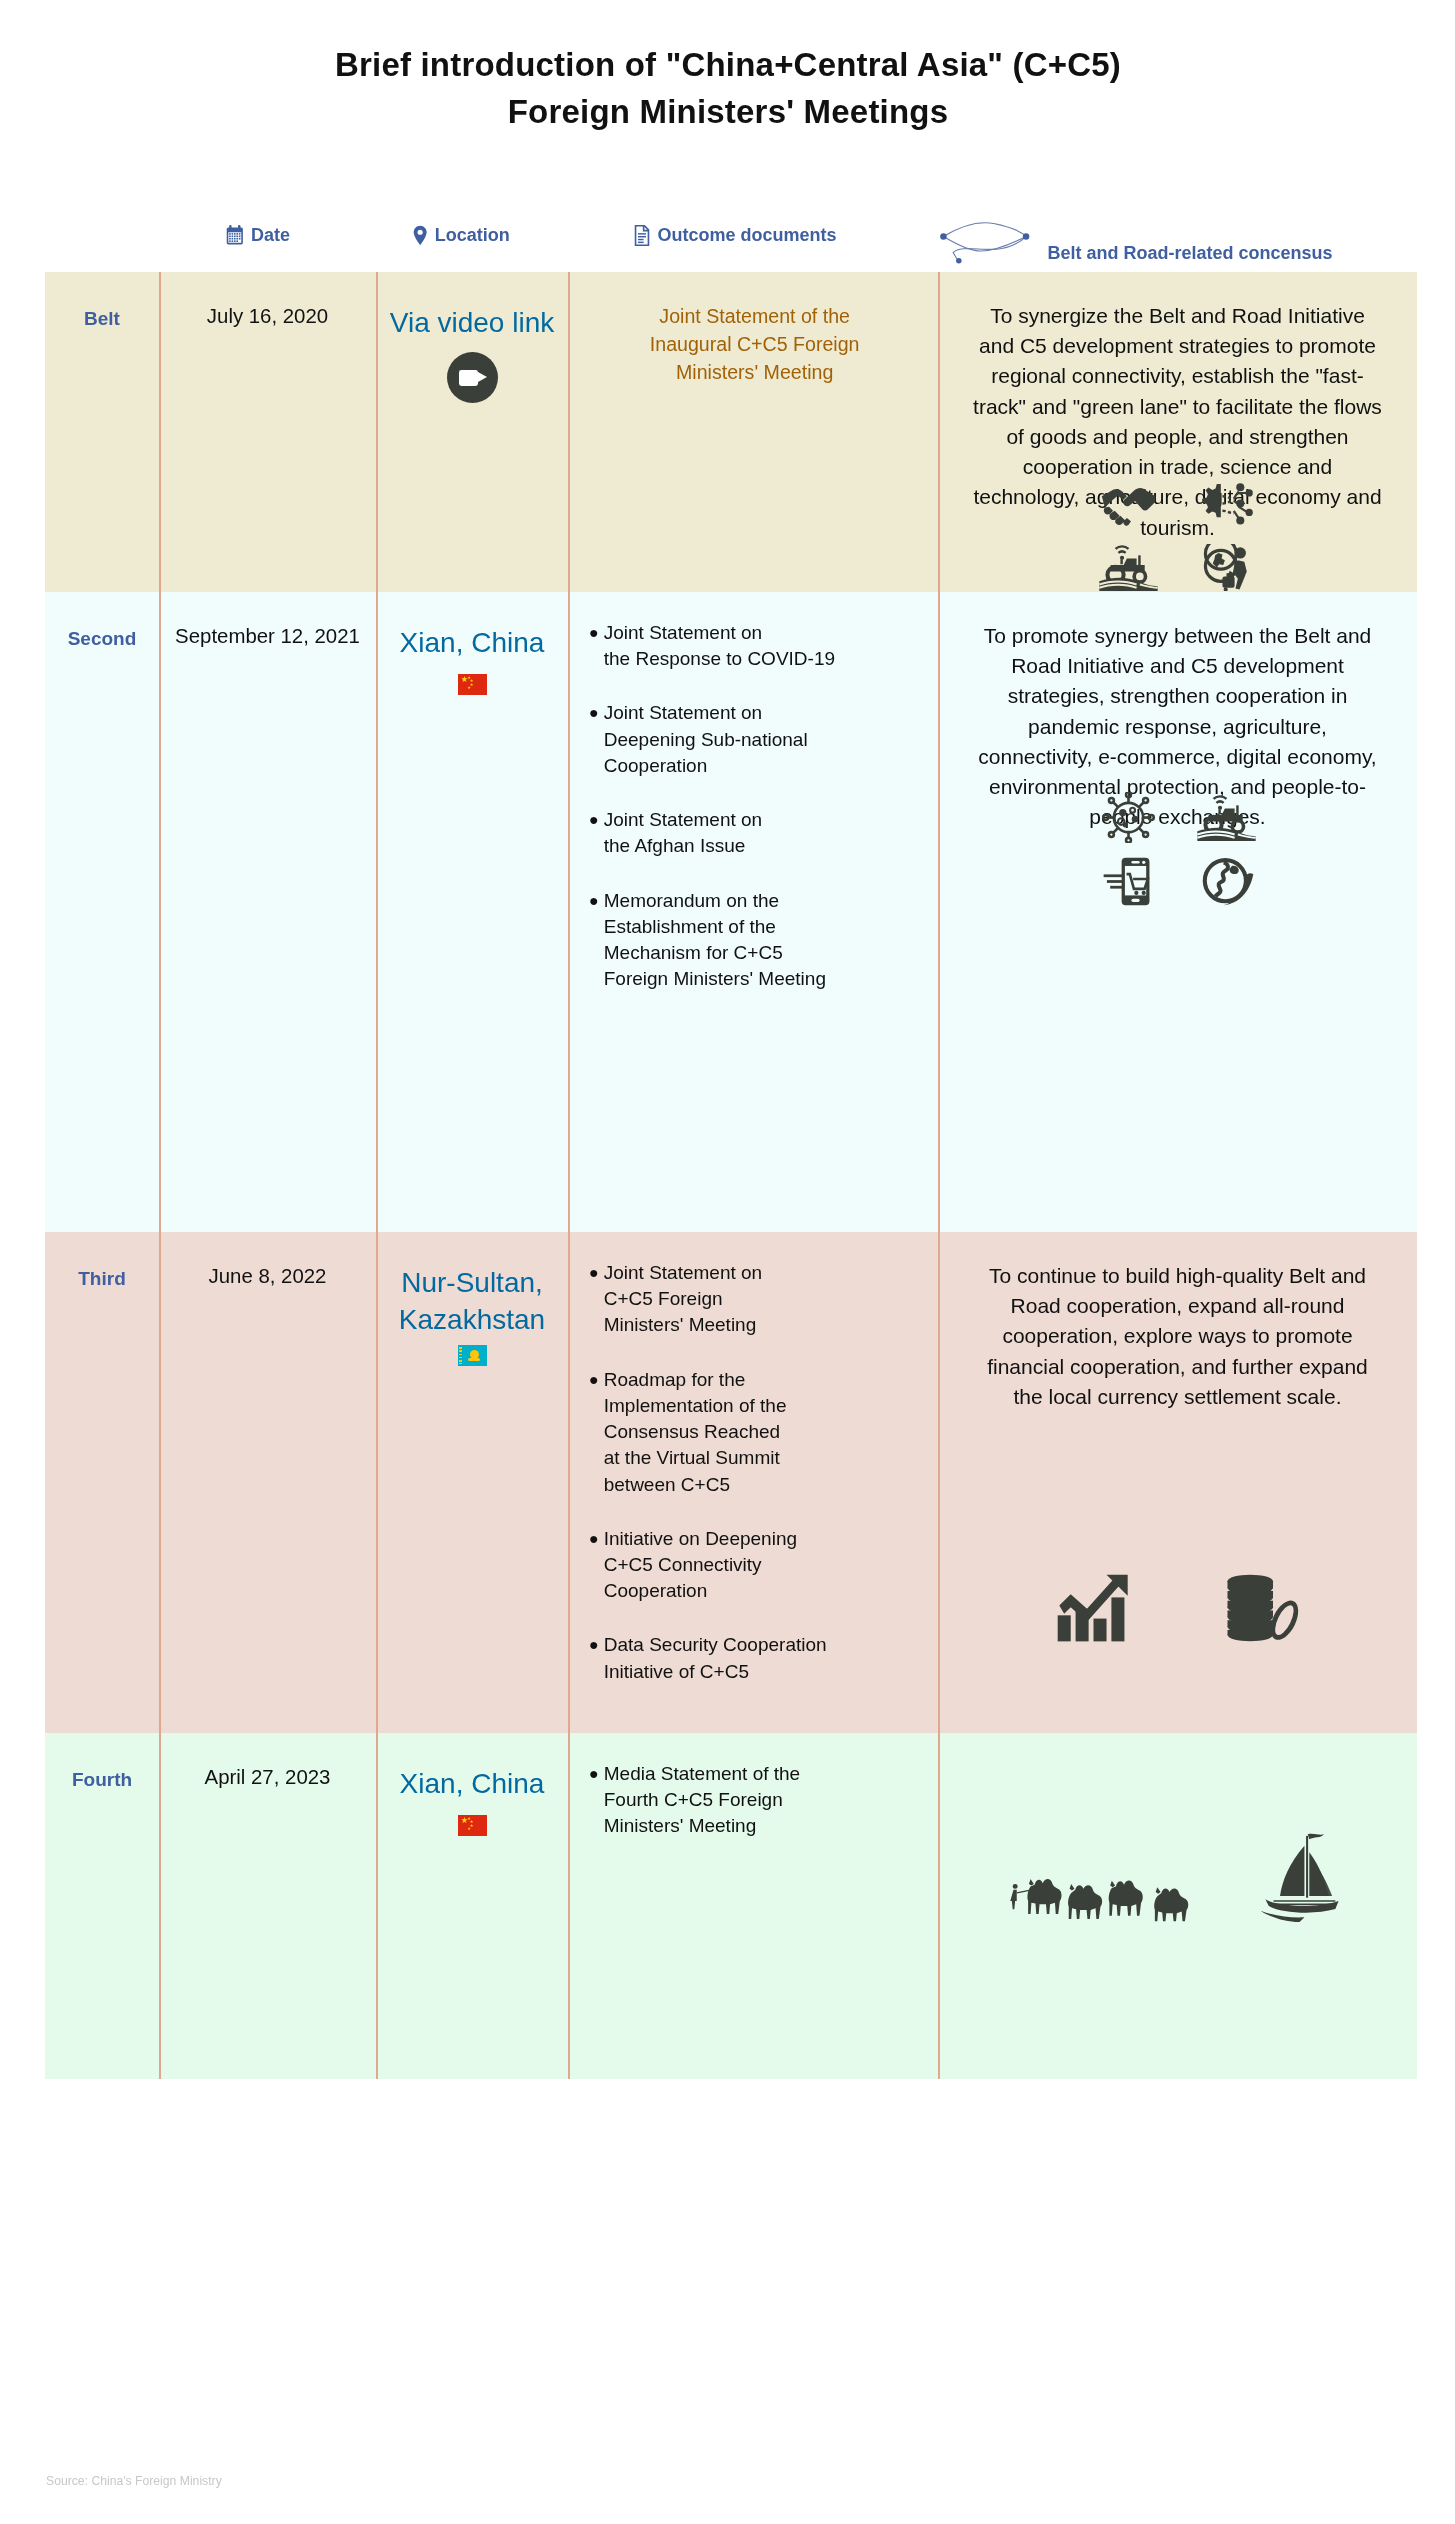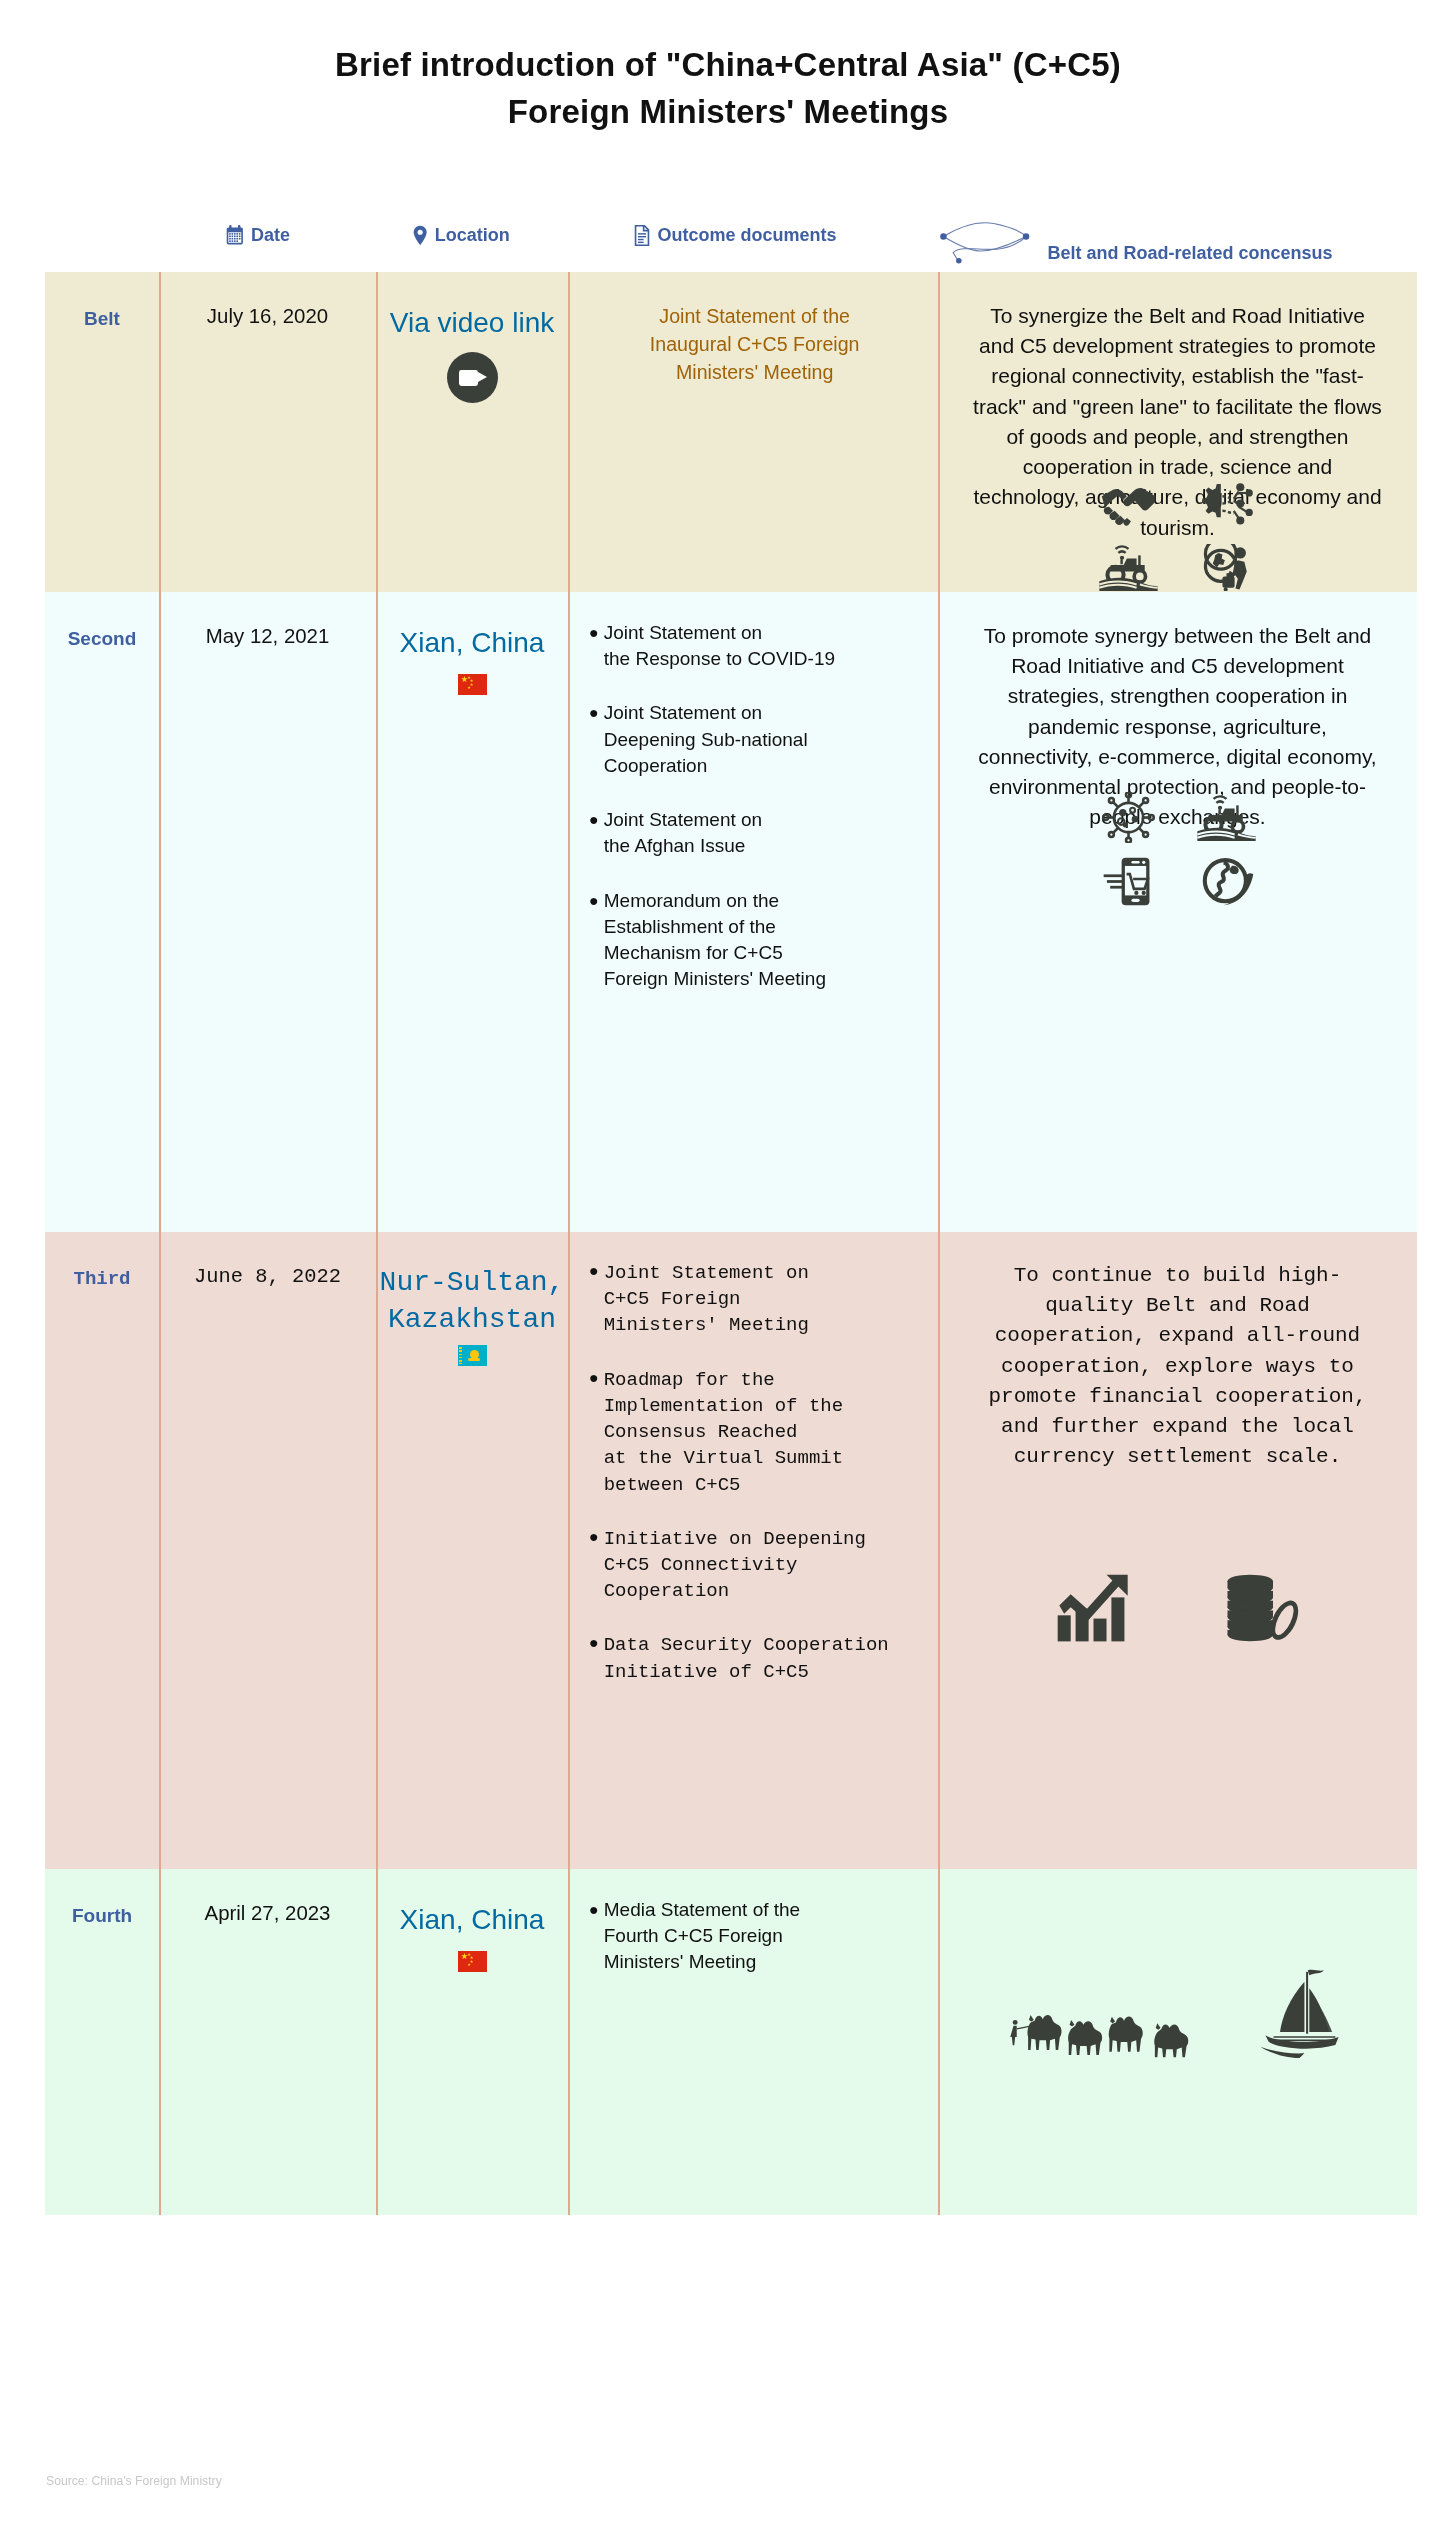--- a/index.html
+++ b/index.html
@@ -25,21 +25,21 @@
   .ch-date{left:225px;top:3.3px;}
   .ch-loc{left:412px;top:3.3px;}
   .ch-doc{left:633px;top:3.3px;}
   .ch-belt{left:935px;top:-4.9px;}
 
   
   .table{position:absolute;left:45px;top:272px;width:1372px;}
   .row{position:relative;display:flex;width:1372px;box-sizing:border-box;}
   .row.r1{background:#eeebd2;height:320px;}
   .row.r2{background:#f1fdfd;height:640px;}
-  .row.r3{background:#eedbd3;height:637px;font-family:Liberation Mono, monospace;}
+  .row.r3{background:#eedbd3;height:501px;}
   .row.r4{background:#e4fbec;height:346px;}
 
   .c-ord{width:114px;flex:0 0 114px;position:relative;}
   .c-date{width:217px;flex:0 0 217px;position:relative;}
   .c-loc{width:192px;flex:0 0 192px;position:relative;}
   .c-doc{width:370px;flex:0 0 370px;position:relative;}
   .c-belt{flex:1 1 auto;position:relative;}
 
   
   .c-date::before,.c-loc::before,.c-doc::before,.c-belt::before{
@@ -279,21 +279,21 @@
         </div>
       </div>
     </div>
   </div>
 
   <div class="row r2">
     <div class="c-ord">
       <div class="ordinal">Second</div>
     </div>
     <div class="c-date">
-      <div class="datetext">May 12, 2021</div>
+      <div class="datetext">September 12, 2021</div>
     </div>
     <div class="c-loc">
       <div class="loctext">Xian, China</div>
       <div class="locbadge b2">
         <span class="flag flag-cn">
           <span class="st" style="left:3.3px;top:2.4px;font-size:8.2px;">★</span>
           <span class="st" style="left:9.8px;top:1.6px;font-size:4.1px;">★</span>
           <span class="st" style="left:12.2px;top:4.9px;font-size:4.1px;">★</span>
           <span class="st" style="left:12.2px;top:9px;font-size:4.1px;">★</span>
           <span class="st" style="left:9.8px;top:12.2px;font-size:4.1px;">★</span>

